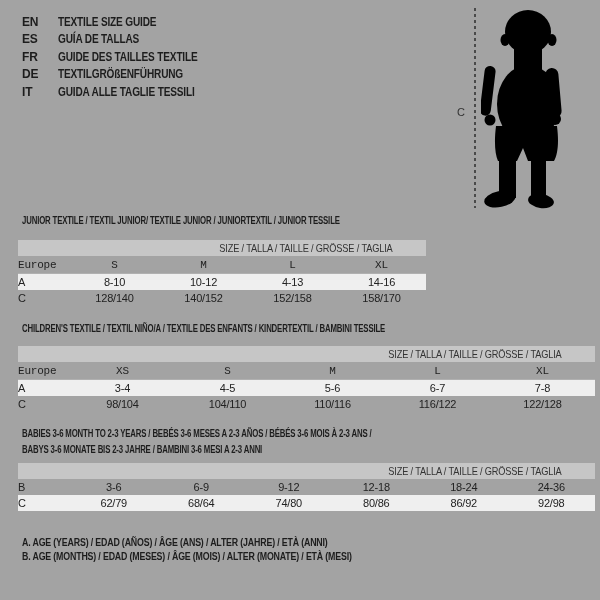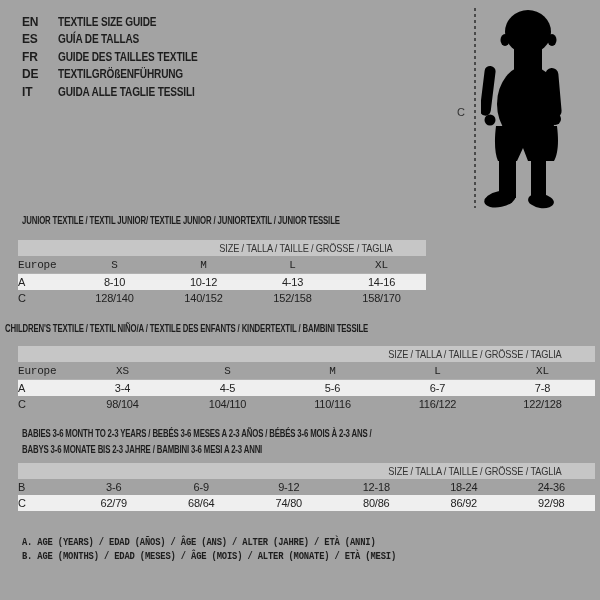--- a/index.html
+++ b/index.html
@@ -27,21 +27,21 @@
   td.lbl{text-align:left;padding-left:4px;}
   td.val{text-align:center;}
   tr.hdr-row td{border-bottom:1px solid #b0b0b0;height:17px;font-family:Liberation Mono, monospace;}
   tr.alt td{background:#efefef;}
 
   
   .dash-line{width:2px;background:repeating-linear-gradient(to bottom,#4a4a4a 0 3px,rgba(0,0,0,0) 3px 6px);}
   .measure-label{font-size:11px;color:#333;}
 
   
-  .note-line{height:14px;font-weight:bold;font-size:10.5px;letter-spacing:-0.2px;white-space:nowrap;font-family:Liberation Mono, monospace;}
+  .note-line{height:14px;font-weight:bold;font-size:10.5px;letter-spacing:-0.2px;white-space:nowrap;}
 </style>
 </head>
 <body>
 
 <div id="screen">
 
   <div class="abs" style="left:22px;top:13px;">
     <div class="lang-row">
       <span class="lang-code">EN</span>
       <span class="cond cx84">TEXTILE SIZE GUIDE</span>
@@ -119,21 +119,21 @@
       <tr>
         <td class="lbl">C</td>
         <td class="val">128/140</td>
         <td class="val">140/152</td>
         <td class="val">152/158</td>
         <td class="val">158/170</td>
       </tr>
     </tbody>
   </table>
 
-  <div class="abs sec-title" style="left:5px;top:323px;text-align:right;">
+  <div class="abs sec-title" style="left:22px;top:323px;text-align:right;">
     <span class="cond cx78">CHILDREN'S TEXTILE / TEXTIL NIÑO/A / TEXTILE DES ENFANTS / KINDERTEXTIL / BAMBINI TESSILE</span>
   </div>
   <table class="size-table abs" style="left:18px;top:346px;width:577px;">
     <colgroup>
         <col style="width:52px">
         <col>
         <col>
         <col>
         <col>
         <col>

